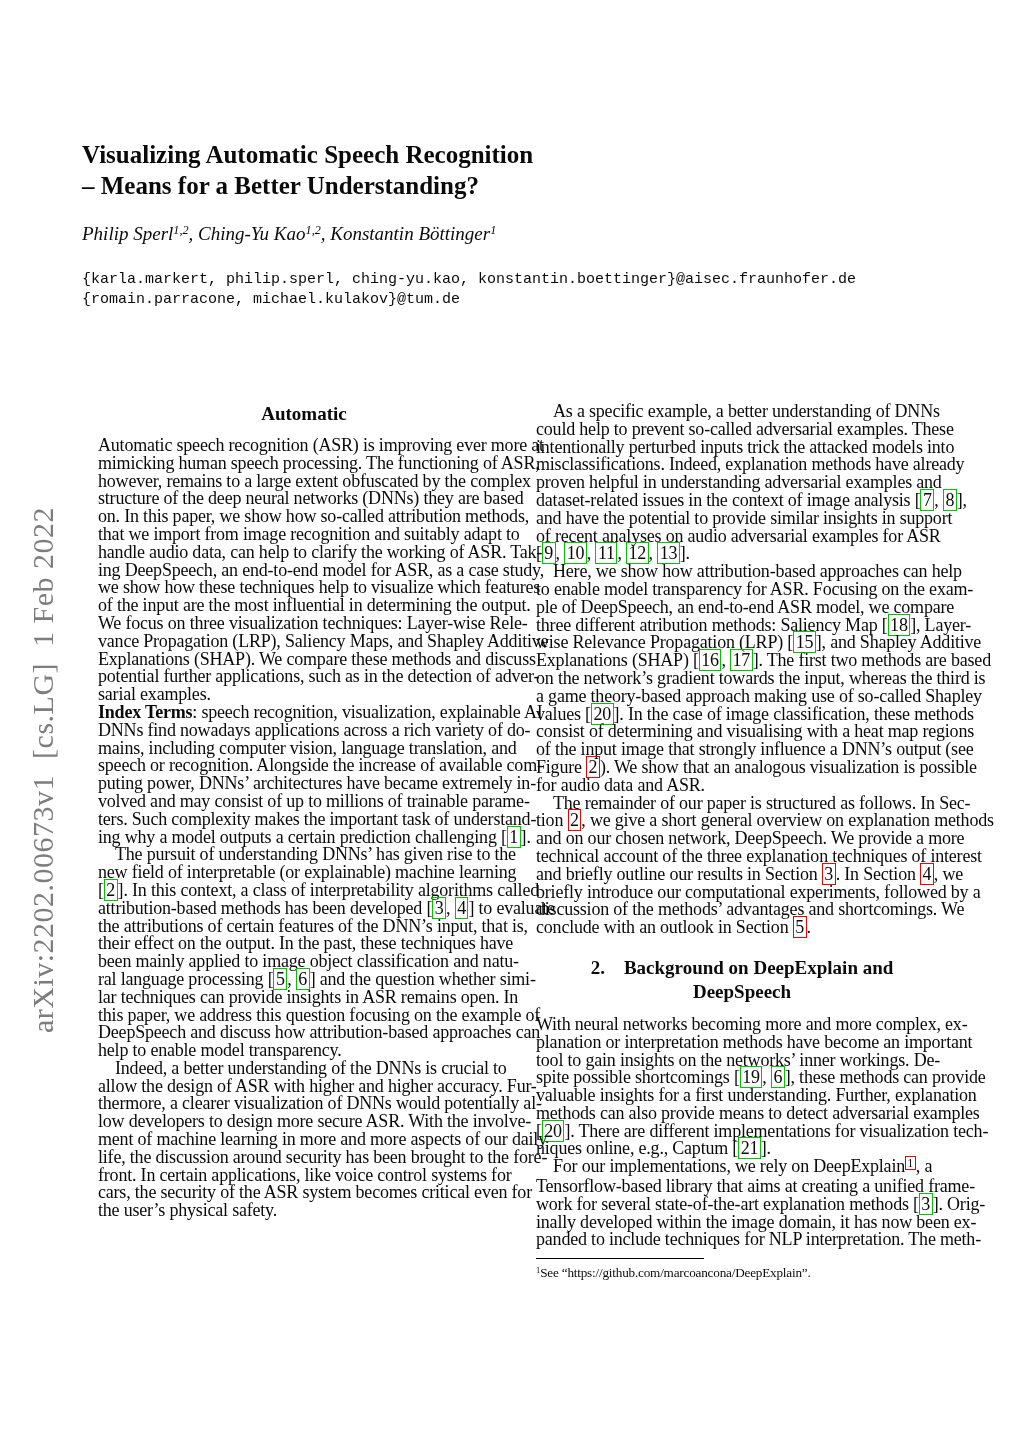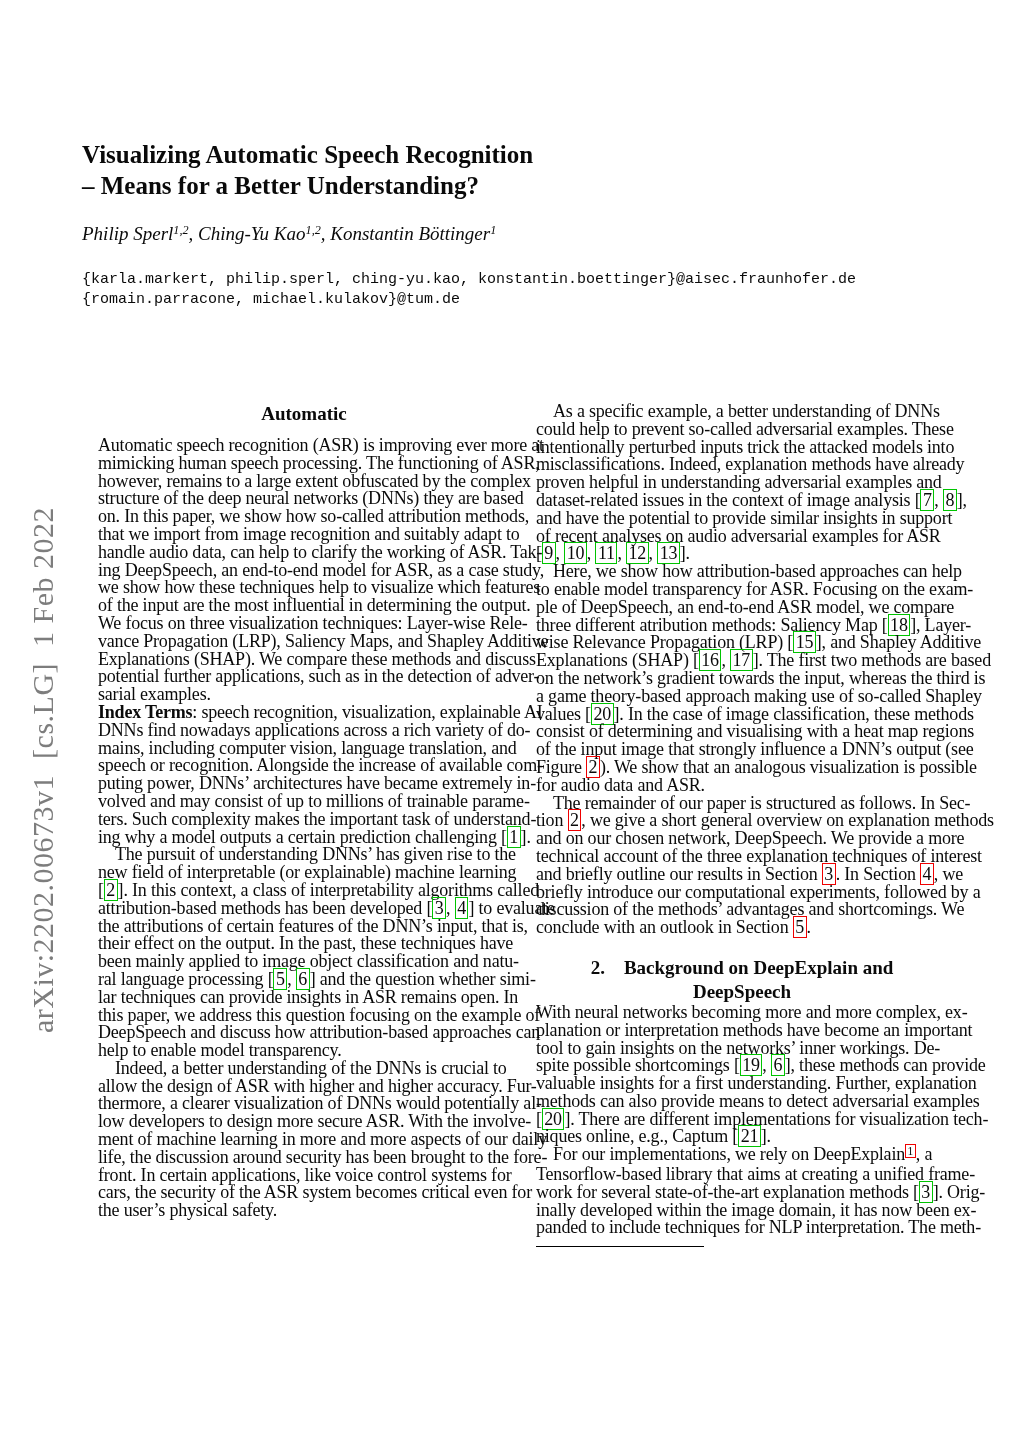--- a/index.html
+++ b/index.html
@@ -16,21 +16,21 @@
   .head { position:absolute; top:139px; left:82px; width:900px; text-align:left; }
   .title { font-size:25px; font-weight:700; line-height:31px; white-space:pre-line; }
   .authors { margin-top:19px; font-style:italic; font-size:19px; line-height:27px; }
   .affil { margin-top:17px; font-size:18.5px; line-height:24px; }
   .emails { margin-top:20px; font-family:Liberation Mono, monospace; font-size:15px; line-height:20px; }
   .col { position:absolute; width:412px; }
   .col-left { left:98px; top:402px; }
   .col-right { left:536px; top:403px; }
   .sec-head { font-size:19px; font-weight:700; text-align:center; line-height:24px; margin:0 0 11px 0; white-space:pre-line; }
   .sec-head.intro-sp { margin-top:23px; }
-  .sec-head.bg-sp { margin-top:19px; margin-bottom:0; }
+  .sec-head.bg-sp { margin-top:19px; margin-bottom:12px; }
   .body { font-size:18px; line-height:17.8px; letter-spacing:-0.2px; margin:0; white-space:pre; }
   .indent { text-indent:17px; }
   .box-g { border:1.5px solid var(--cite,#00c400); padding:0 1.5px; }
   .box-r { border:1.5px solid var(--link,#ef0000); padding:0 1.5px; }
   .sup { font-size:0.64em; position:relative; top:-0.5em; letter-spacing:0; }
   .bold { font-weight:700; }
   .footnote-rule { width:168px; border-top:1.4px solid #000; margin:9px 0 5px 0; }
   .footnote { font-size:13.2px; line-height:17px; margin:0; white-space:pre; letter-spacing:-0.2px; }
 </style>
 </head>
@@ -139,14 +139,15 @@
 valuable insights for a first understanding. Further, explanation
 methods can also provide means to detect adversarial examples
 [<span class="box-g">20</span>]. There are different implementations for visualization tech-
 niques online, e.g., Captum [<span class="box-g">21</span>].</p>
     <p class="body indent">For our implementations, we rely on DeepExplain<span class="sup box-r">1</span>, a
 Tensorflow-based library that aims at creating a unified frame-
 work for several state-of-the-art explanation methods [<span class="box-g">3</span>]. Orig-
 inally developed within the image domain, it has now been ex-
 panded to include techniques for NLP interpretation. The meth-</p>
     <div class="footnote-rule"></div>
+    <p class="footnote"><span class="sup">1</span>See “https://github.com/marcoancona/DeepExplain”.</p>
   </section>
 </div>
 
 </body></html>

